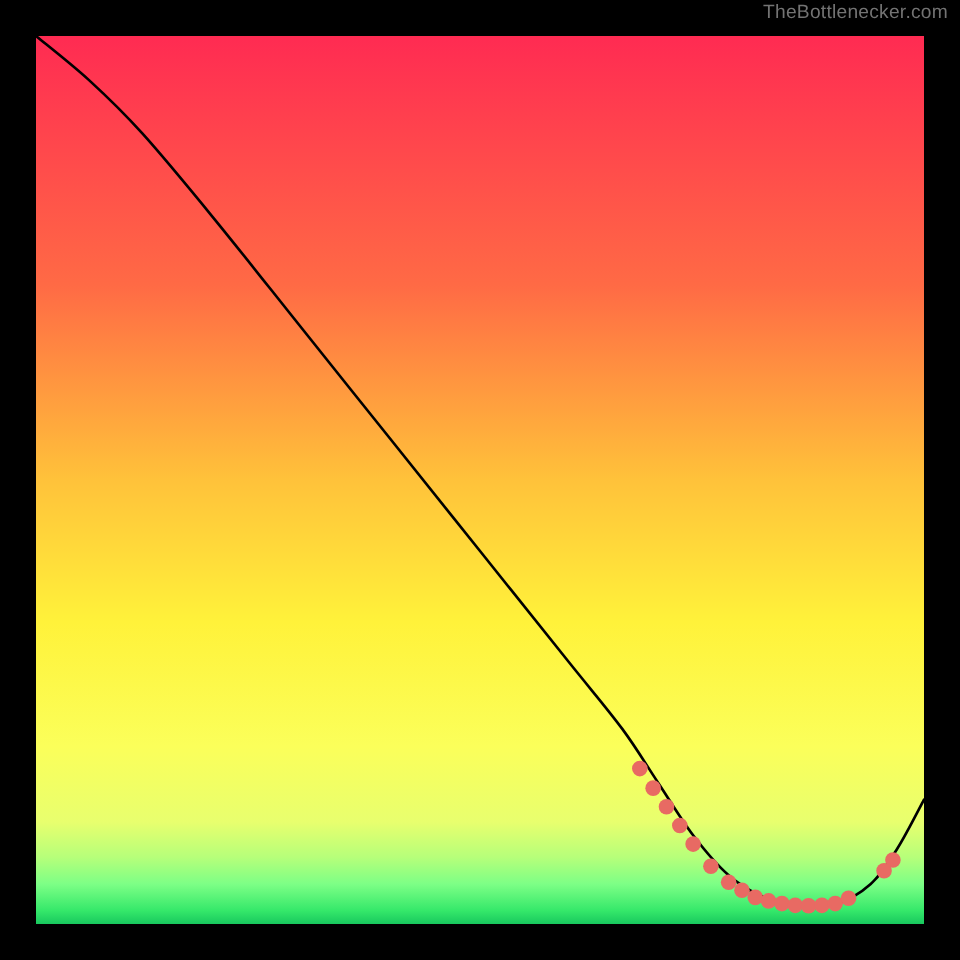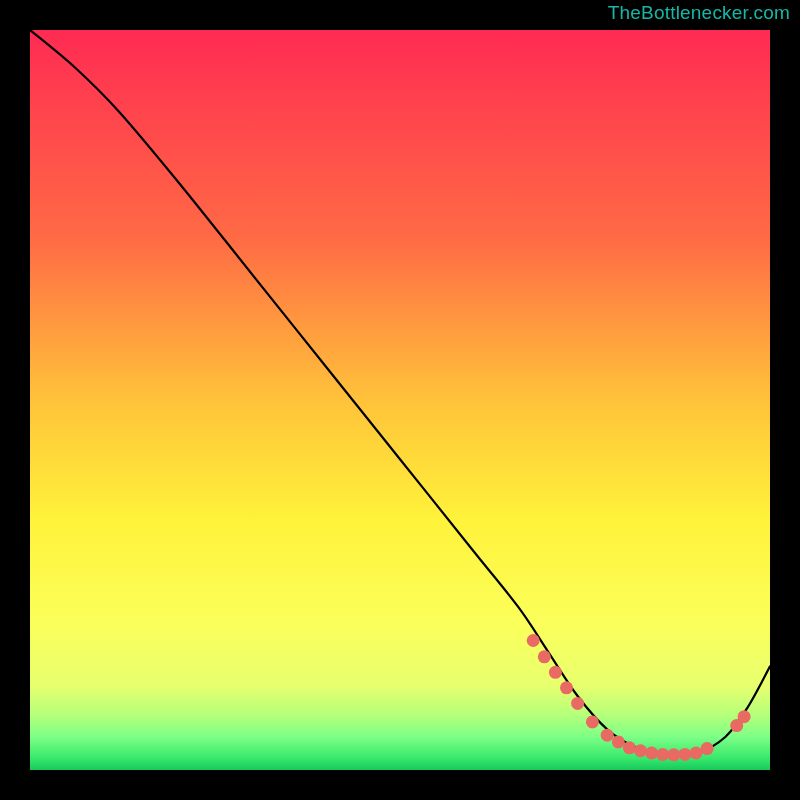--- a/index.html
+++ b/index.html
@@ -14,22 +14,22 @@
   .frame {
     position: relative;
     width: 800px;
     height: 800px;
     background: #000;
   }
   .attribution {
     position: absolute;
     top: 2px;
     right: 10px;
-    color: #14b8a6;
-    font-size: 19px;
+    color: #737373;
+    font-size: 16px;
     font-weight: 400;
     letter-spacing: 0.2px;
   }
   svg.chart {
     position: absolute;
     left: 30px;
     top: 30px;
     width: 740px;
     height: 740px;
     display: block;

